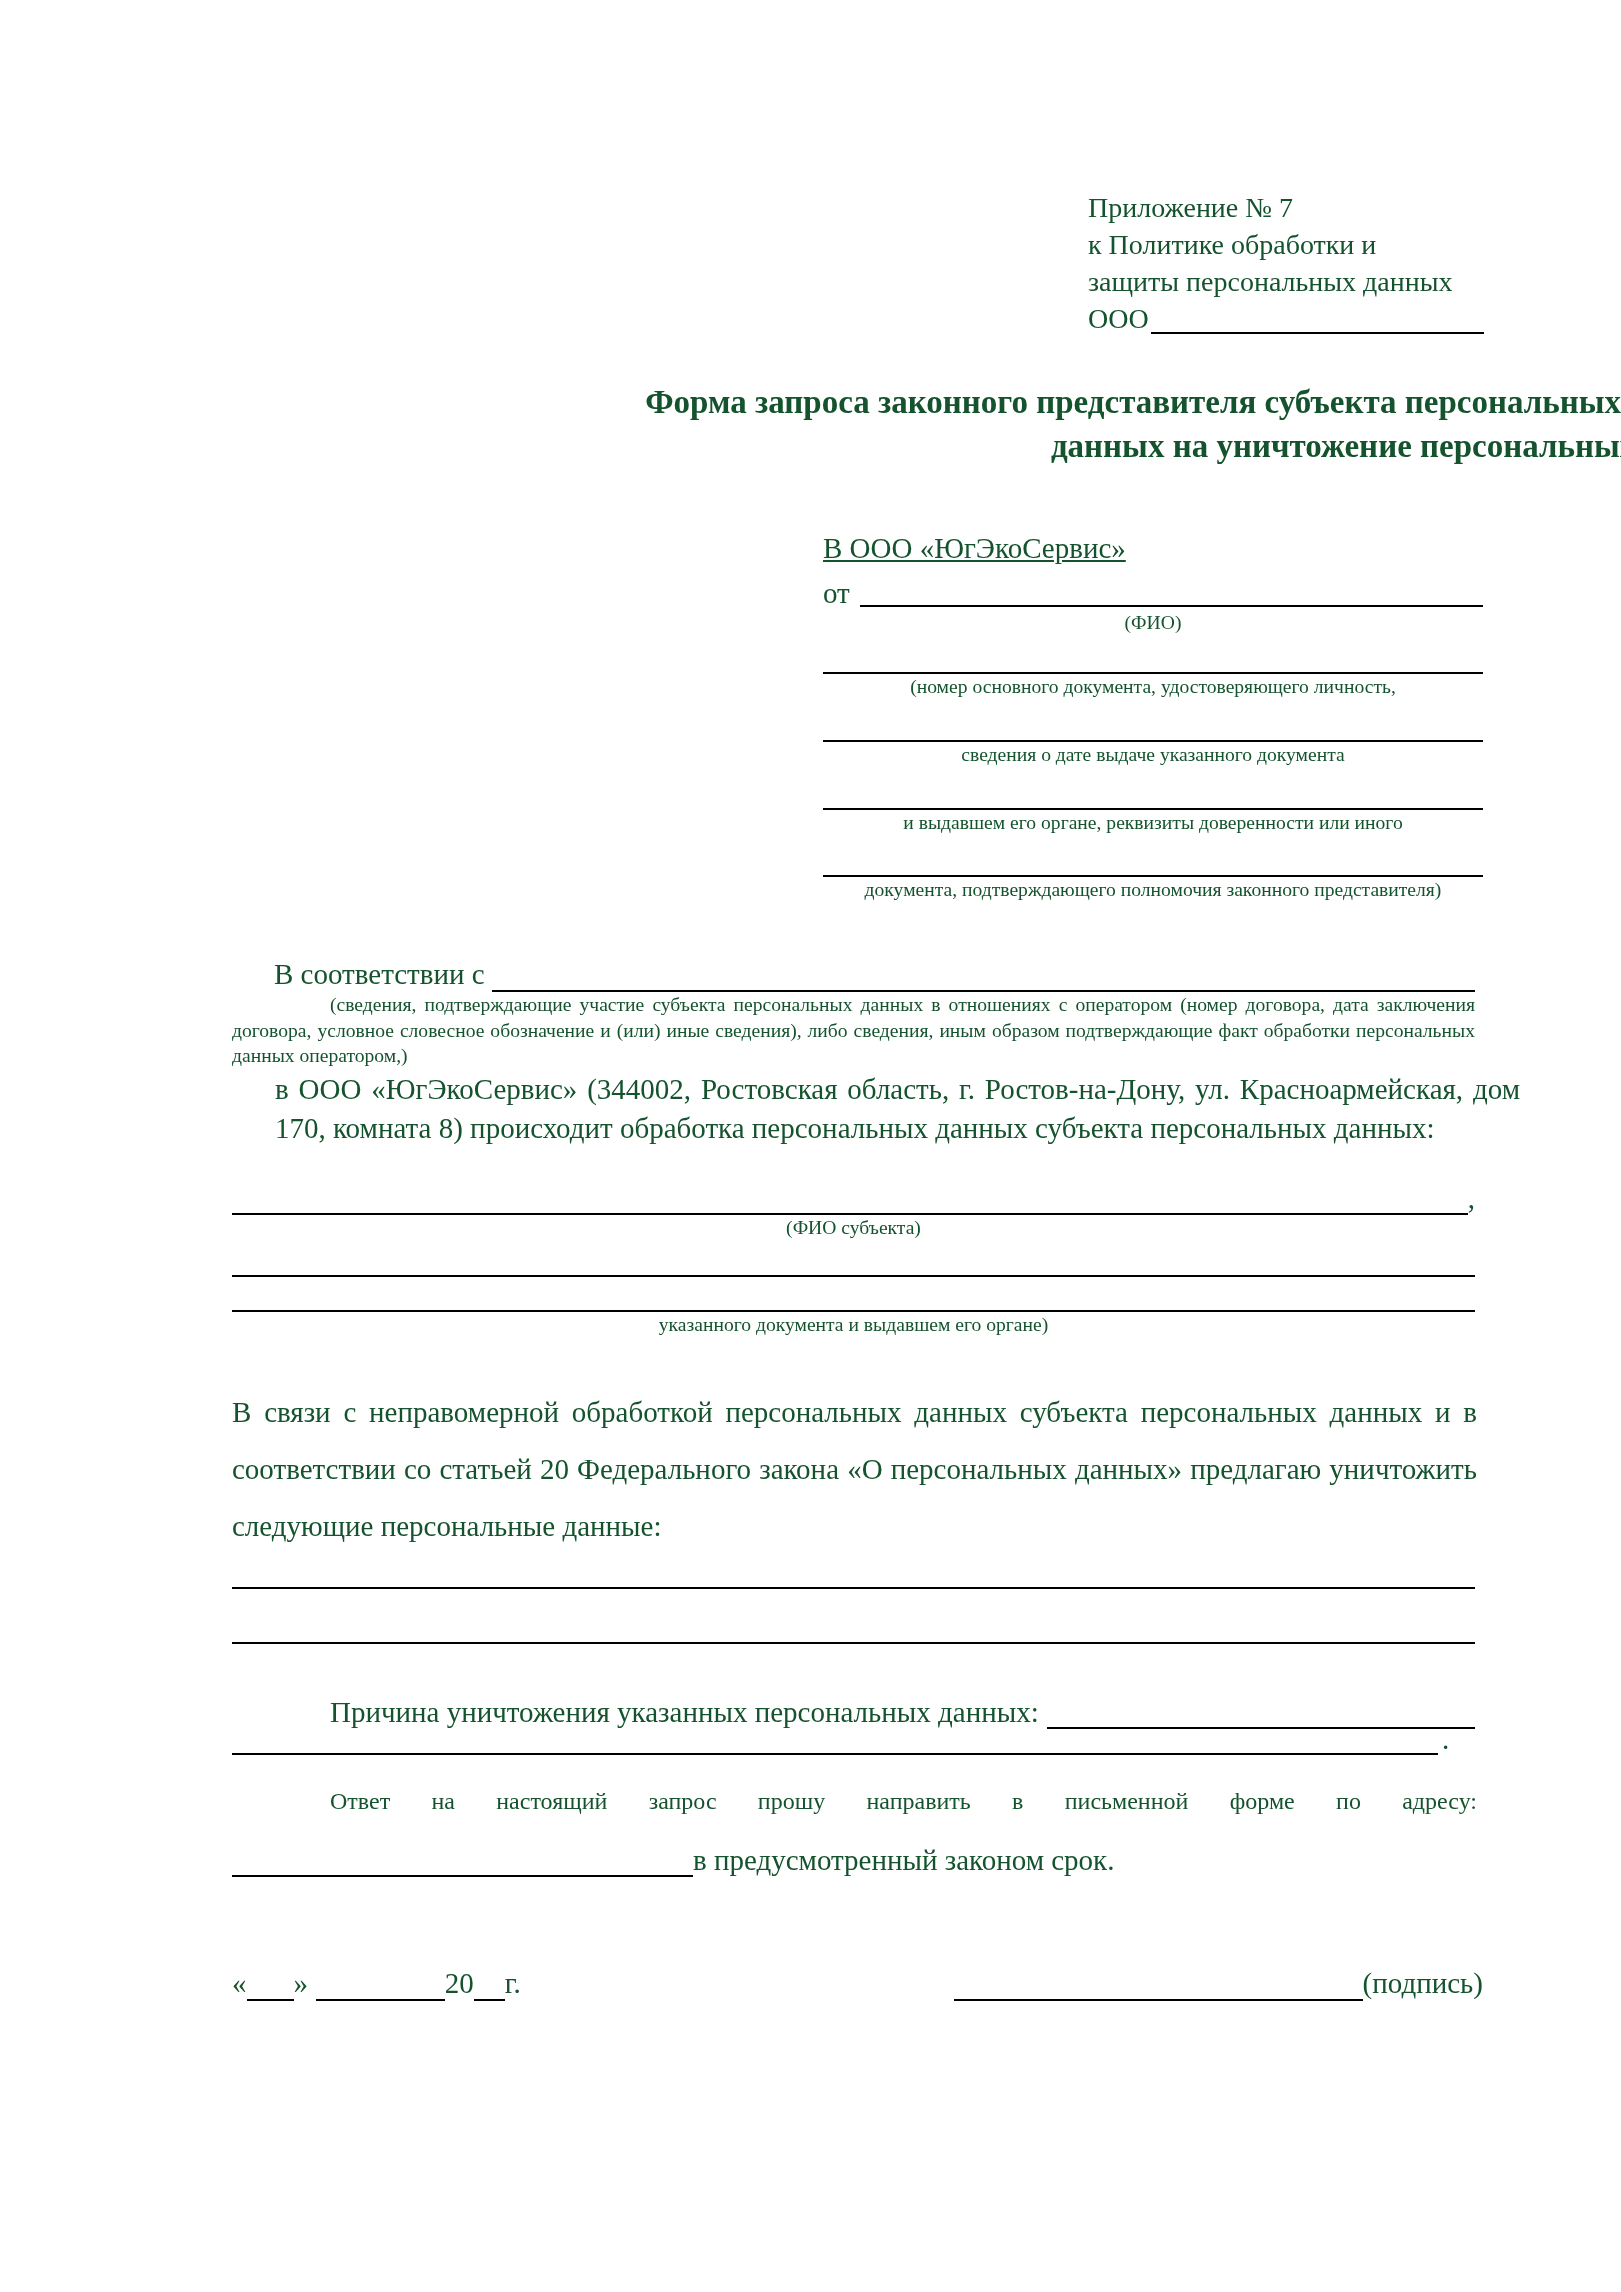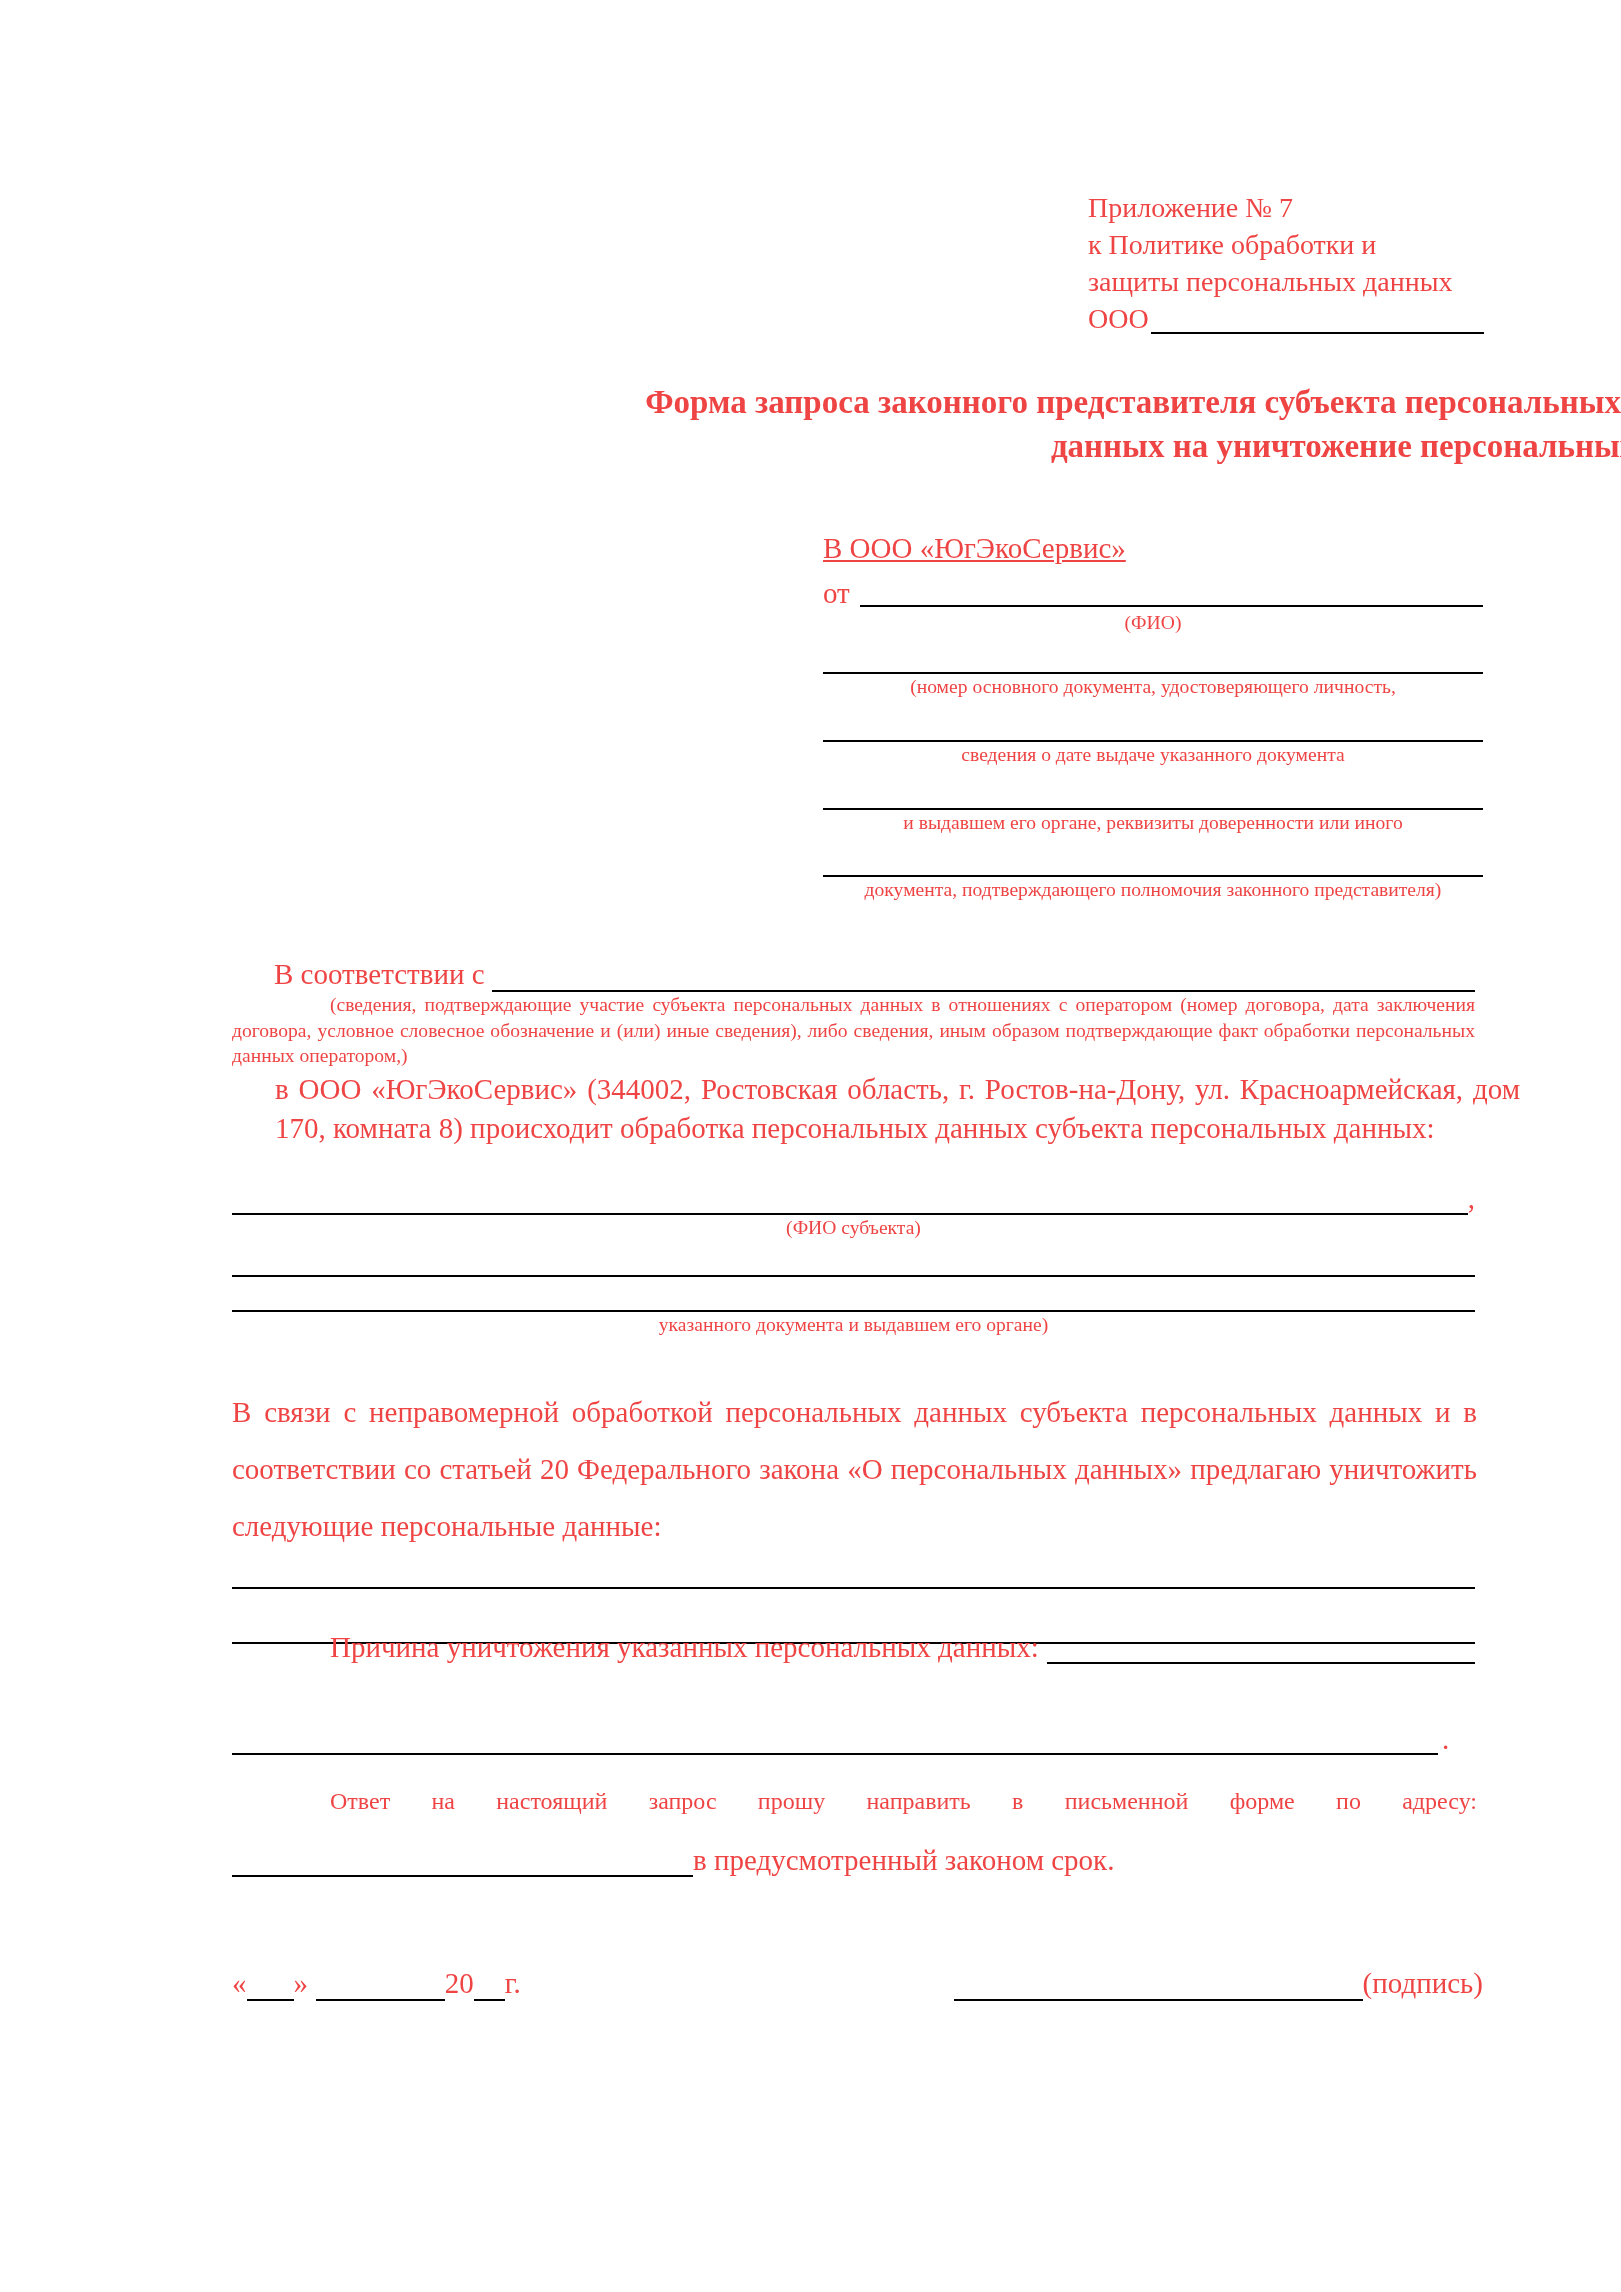--- a/index.html
+++ b/index.html
@@ -1,17 +1,17 @@
 <!DOCTYPE html>
 <html><head>
 <meta charset="utf-8">
 <style>
   html,body{margin:0;padding:0;background:#888;}
   .page{
-    position:relative;width:1621px;height:2293px;background:#ffffff;color:#ef4444;
+    position:relative;width:1621px;height:2293px;background:#ffffff;color:#14532d;
     font-family:"Liberation Serif","DejaVu Serif",serif;overflow:hidden;margin:0 auto;
   }
   .abs{position:absolute;}
   .fs-body{font-size:29px;line-height:39px;}
   .row{display:flex;align-items:flex-end;}
   .uline{border-bottom:2.9px solid #000;display:block;}
   .cap{font-size:19.6px;line-height:25.5px;text-align:center;white-space:nowrap;}
   .blank{border-bottom:2.9px solid #000;}
 
   
@@ -46,21 +46,21 @@
   .subject .comma-row{height:33px;font-size:29px;line-height:33px;}
   .subject .comma-row .uline{flex:1;height:25.5px;}
   .subject .l2{margin-top:11.8px;height:22.5px;}
   .subject .l3{margin-top:11.8px;height:21.6px;}
 
   .request{left:232px;top:1384px;width:1245px;font-size:29px;line-height:57px;text-align:justify;}
 
   .blank1{left:232px;top:1560px;width:1243px;height:26.5px;}
   .blank2{left:232px;top:1615px;width:1243px;height:26.5px;}
 
-  .reason{left:232px;top:1631px;width:1243px;height:33px;font-size:29px;line-height:33px;}
+  .reason{left:232px;top:1696px;width:1243px;height:33px;font-size:29px;line-height:33px;}
   .reason .lbl{margin-left:98px;white-space:nowrap;}
   .reason .uline{flex:1;height:26.5px;margin-left:7.8px;}
 
   .reason2{left:232px;top:1723px;width:1243px;height:32px;font-size:29px;line-height:32px;}
   .reason2 .uline{width:1206px;height:25.5px;}
   .reason2 .dot{margin-left:3.9px;}
 
   .response{left:232px;top:1782px;width:1245px;font-size:24px;line-height:39px;
     text-align:justify;text-align-last:justify;text-indent:98px;}
   .response2{left:232px;top:1843px;width:1243px;height:34px;font-size:29px;line-height:34px;}

